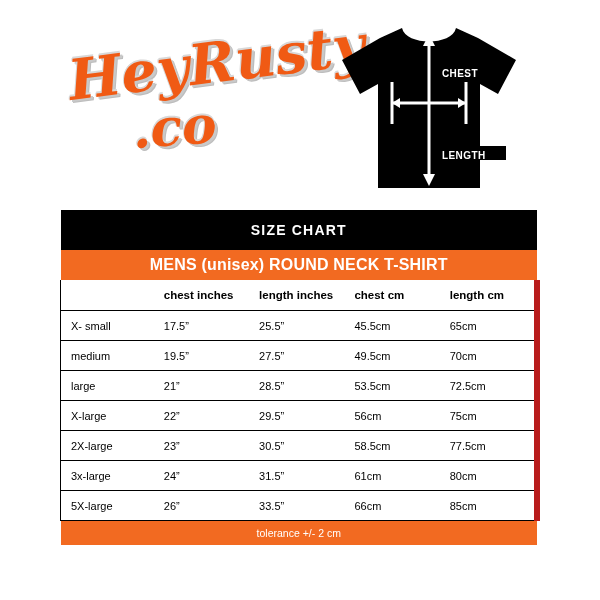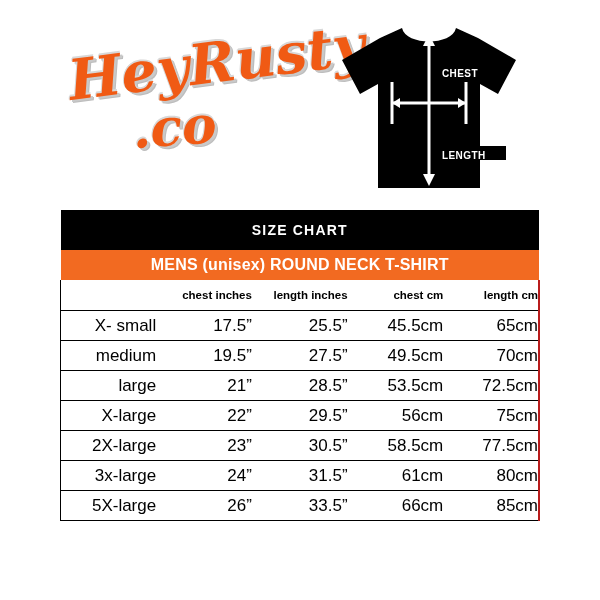--- a/index.html
+++ b/index.html
@@ -127,34 +127,33 @@
   }
 
   .head-row td {
     font-size: 11.5px;
     font-weight: bold;
     height: 30px;
     vertical-align: middle;
     border-bottom: 1px solid #000;
   }
   .data-row td {
-    font-size: 17px;
+    font-size: 11px;
     height: 29px;
     vertical-align: middle;
     border-bottom: 1px solid #000;
   }
   .data-row:last-child td { border-bottom: 1px solid #000; }
 
   .col-size { width: 96px; padding-left: 10px !important; }
   .col-d    { width: 96px; padding-left: 8px !important; }
 
   .table-outer {
     border-left: 1px solid #000;
-    border-right: 2px solid #b91c1c;
-    text-align: right;
+    border-right: 6px solid #b91c1c;
   }
 </style>
 </head>
 <body>
 
 <div class="top-area">
 
   <div class="logo">
     <div class="logo-text logo-line1">HeyRusty</div>
     <div class="logo-text logo-line2">.co</div>
@@ -246,14 +245,17 @@
       <td class="col-d">80cm</td>
     </tr>
     <tr class="data-row table-outer">
       <td class="col-size">5X-large</td>
       <td class="col-d">26”</td>
       <td class="col-d">33.5”</td>
       <td class="col-d">66cm</td>
       <td class="col-d">85cm</td>
     </tr>
 
+    <tr>
+      <td class="band-foot" colspan="5">tolerance +/- 2 cm</td>
+    </tr>
   </tbody>
 </table>
 
 </body></html>

